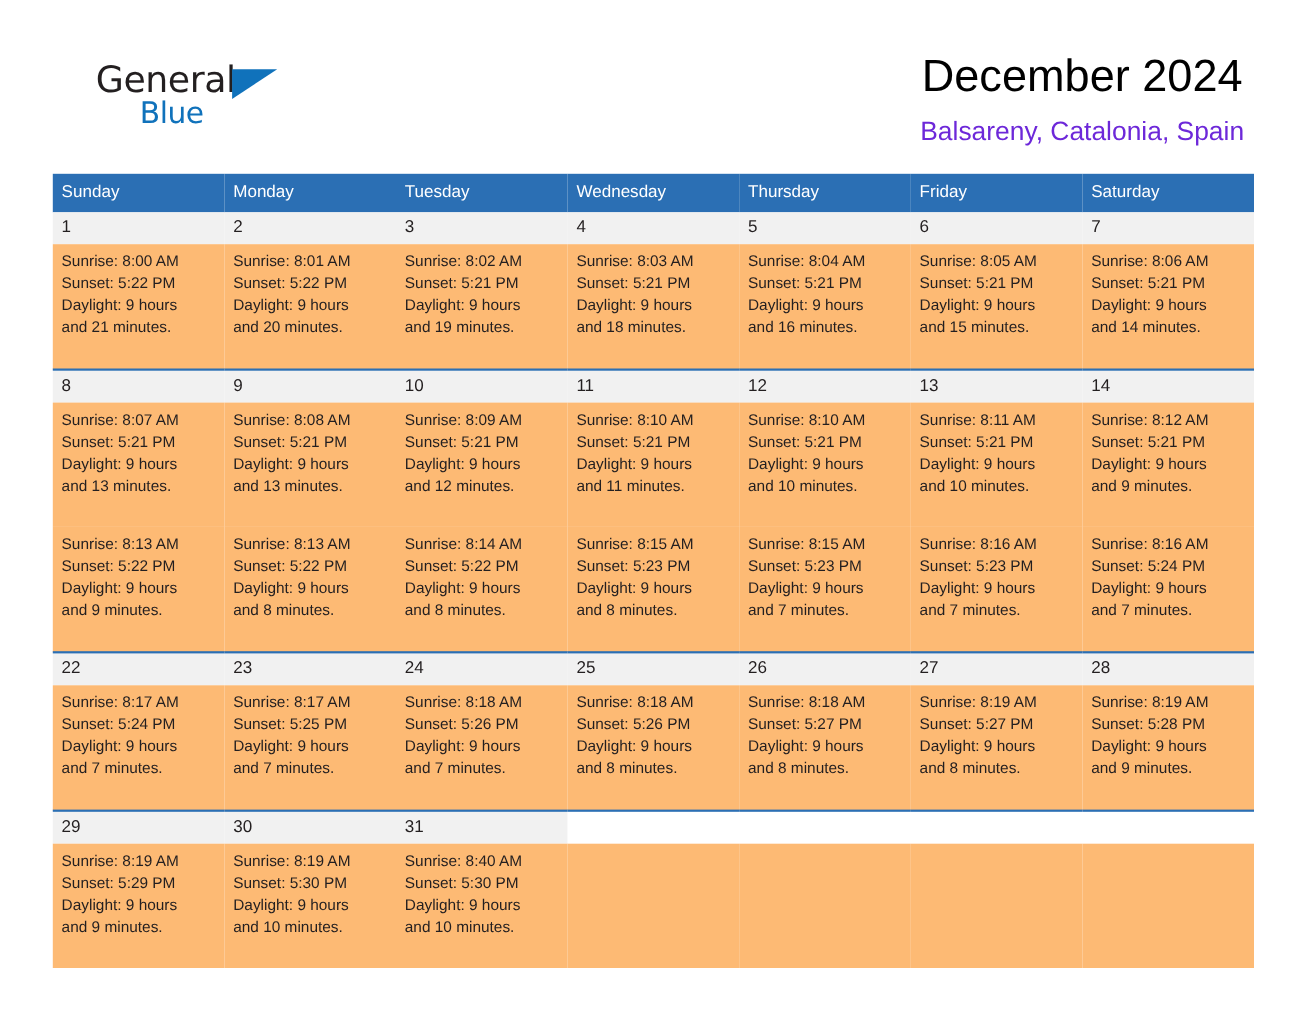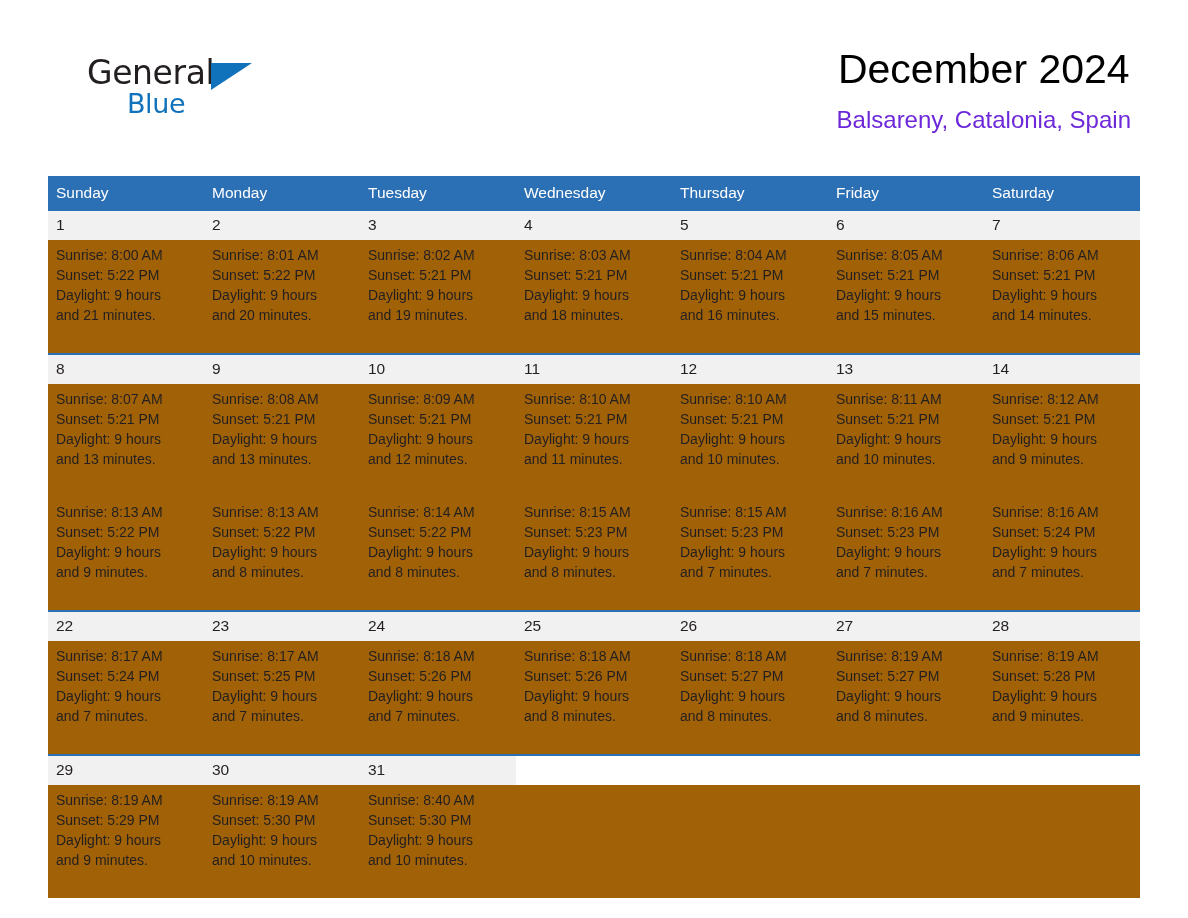--- a/index.html
+++ b/index.html
@@ -84,21 +84,21 @@
     font-weight: 400;
     color: #6d28d9;
     margin-top: 10px;
     white-space: nowrap;
   }
 
   
   .calendar {
     position: absolute;
     left: 48px;
-    top: 176px;
+    top: 158px;
     width: 1092px;
   }
   table.cal {
     border-collapse: collapse;
     table-layout: fixed;
     width: 1092px;
   }
   table.cal col { width: 156px; }
 
   thead th {
@@ -126,21 +126,21 @@
   }
   tr.week-num td.empty {
     background: #ffffff;
     border-top: 2px solid #2b6fb4;
   }
   tr.week-num.last td.empty {
     background: #ffffff;
   }
 
   tr.week-body td {
-    background: #a16207;
+    background: #fdba74;
     font-size: 14px;
     line-height: 20px;
     color: #231f20;
     padding: 5px 6px 22px 8px;
     vertical-align: top;
     height: 86px;
   }
   .cell-line { white-space: nowrap; }
 </style>
 </head>

